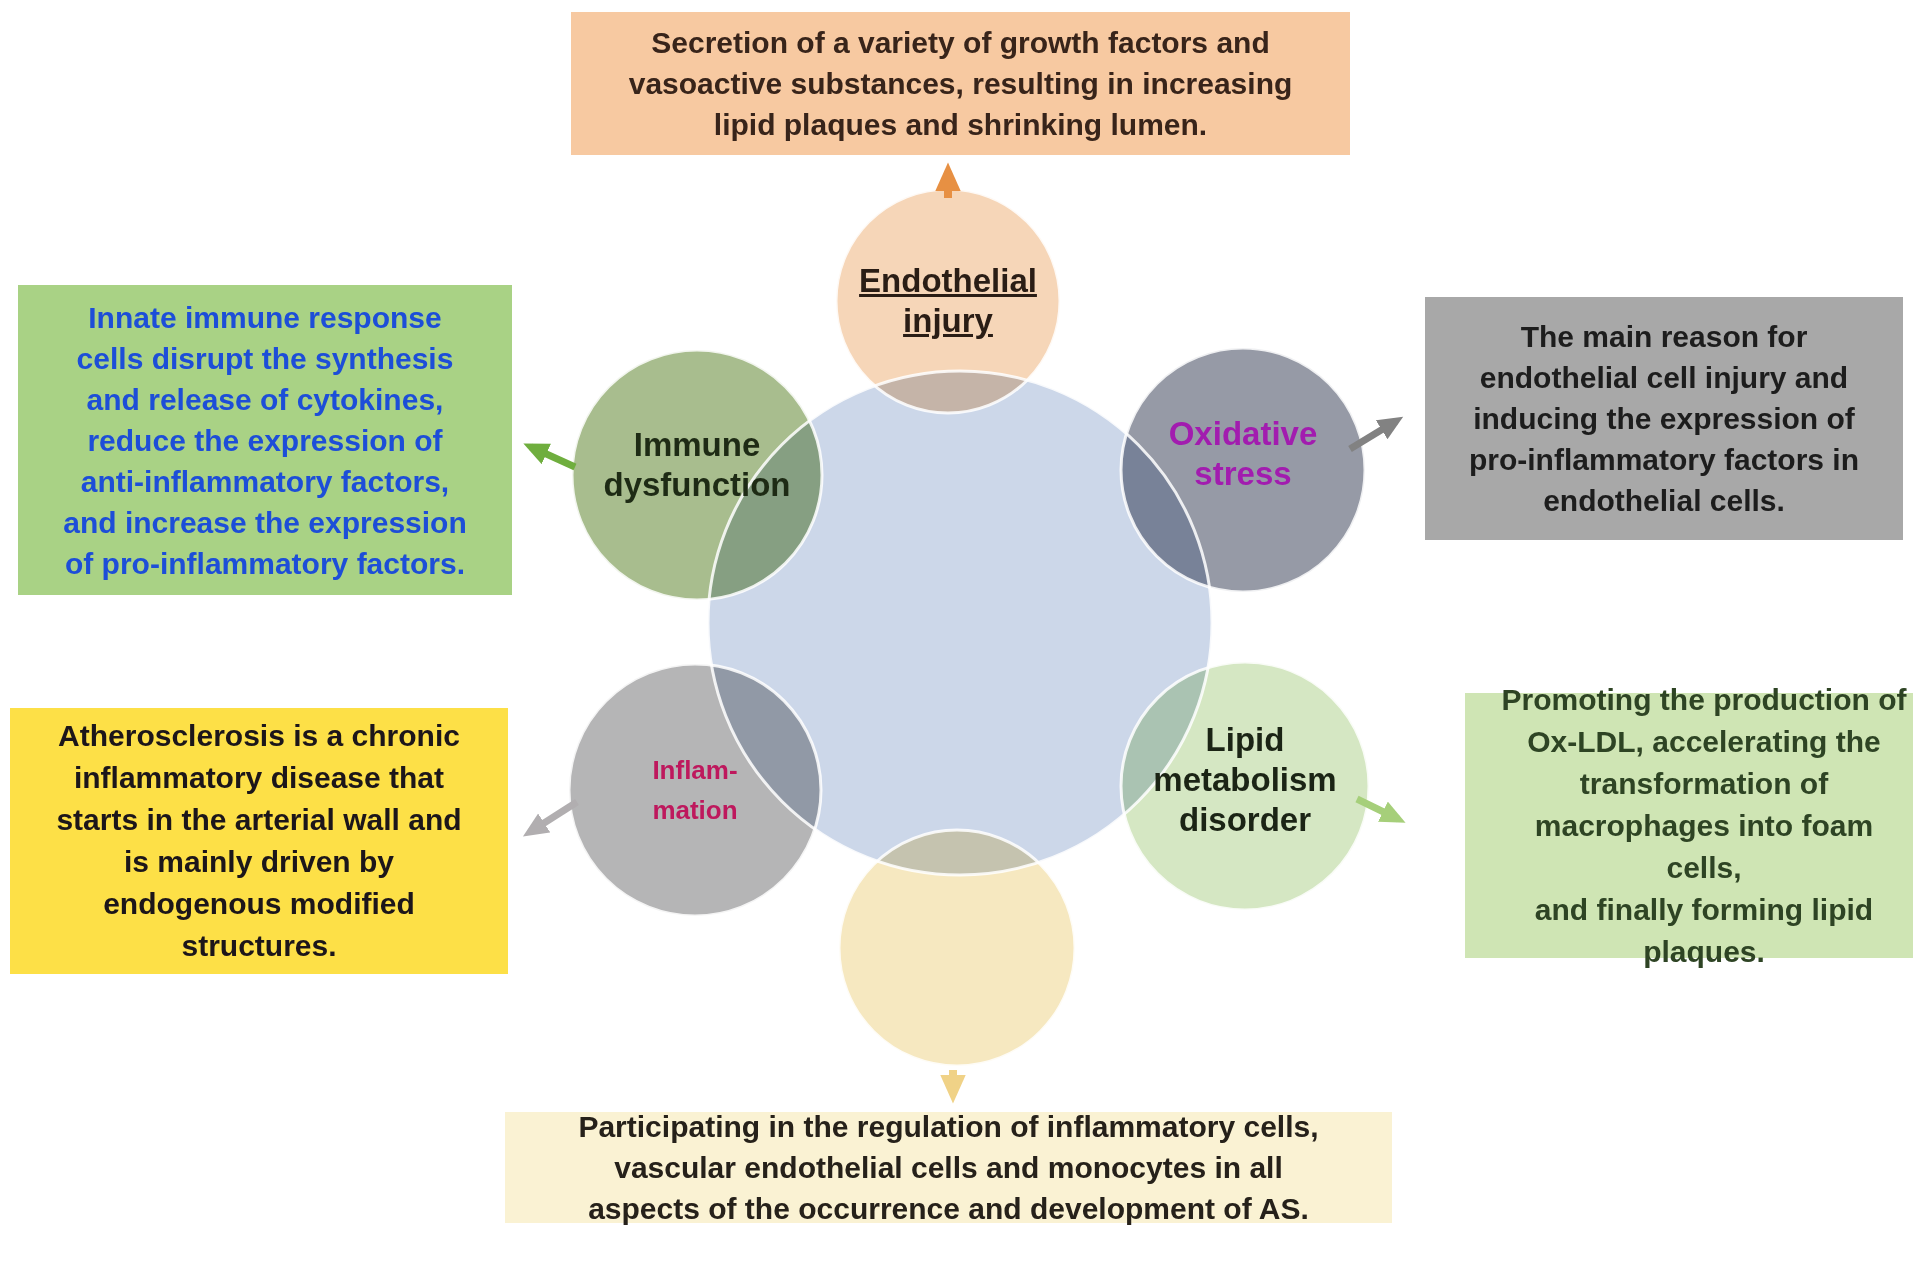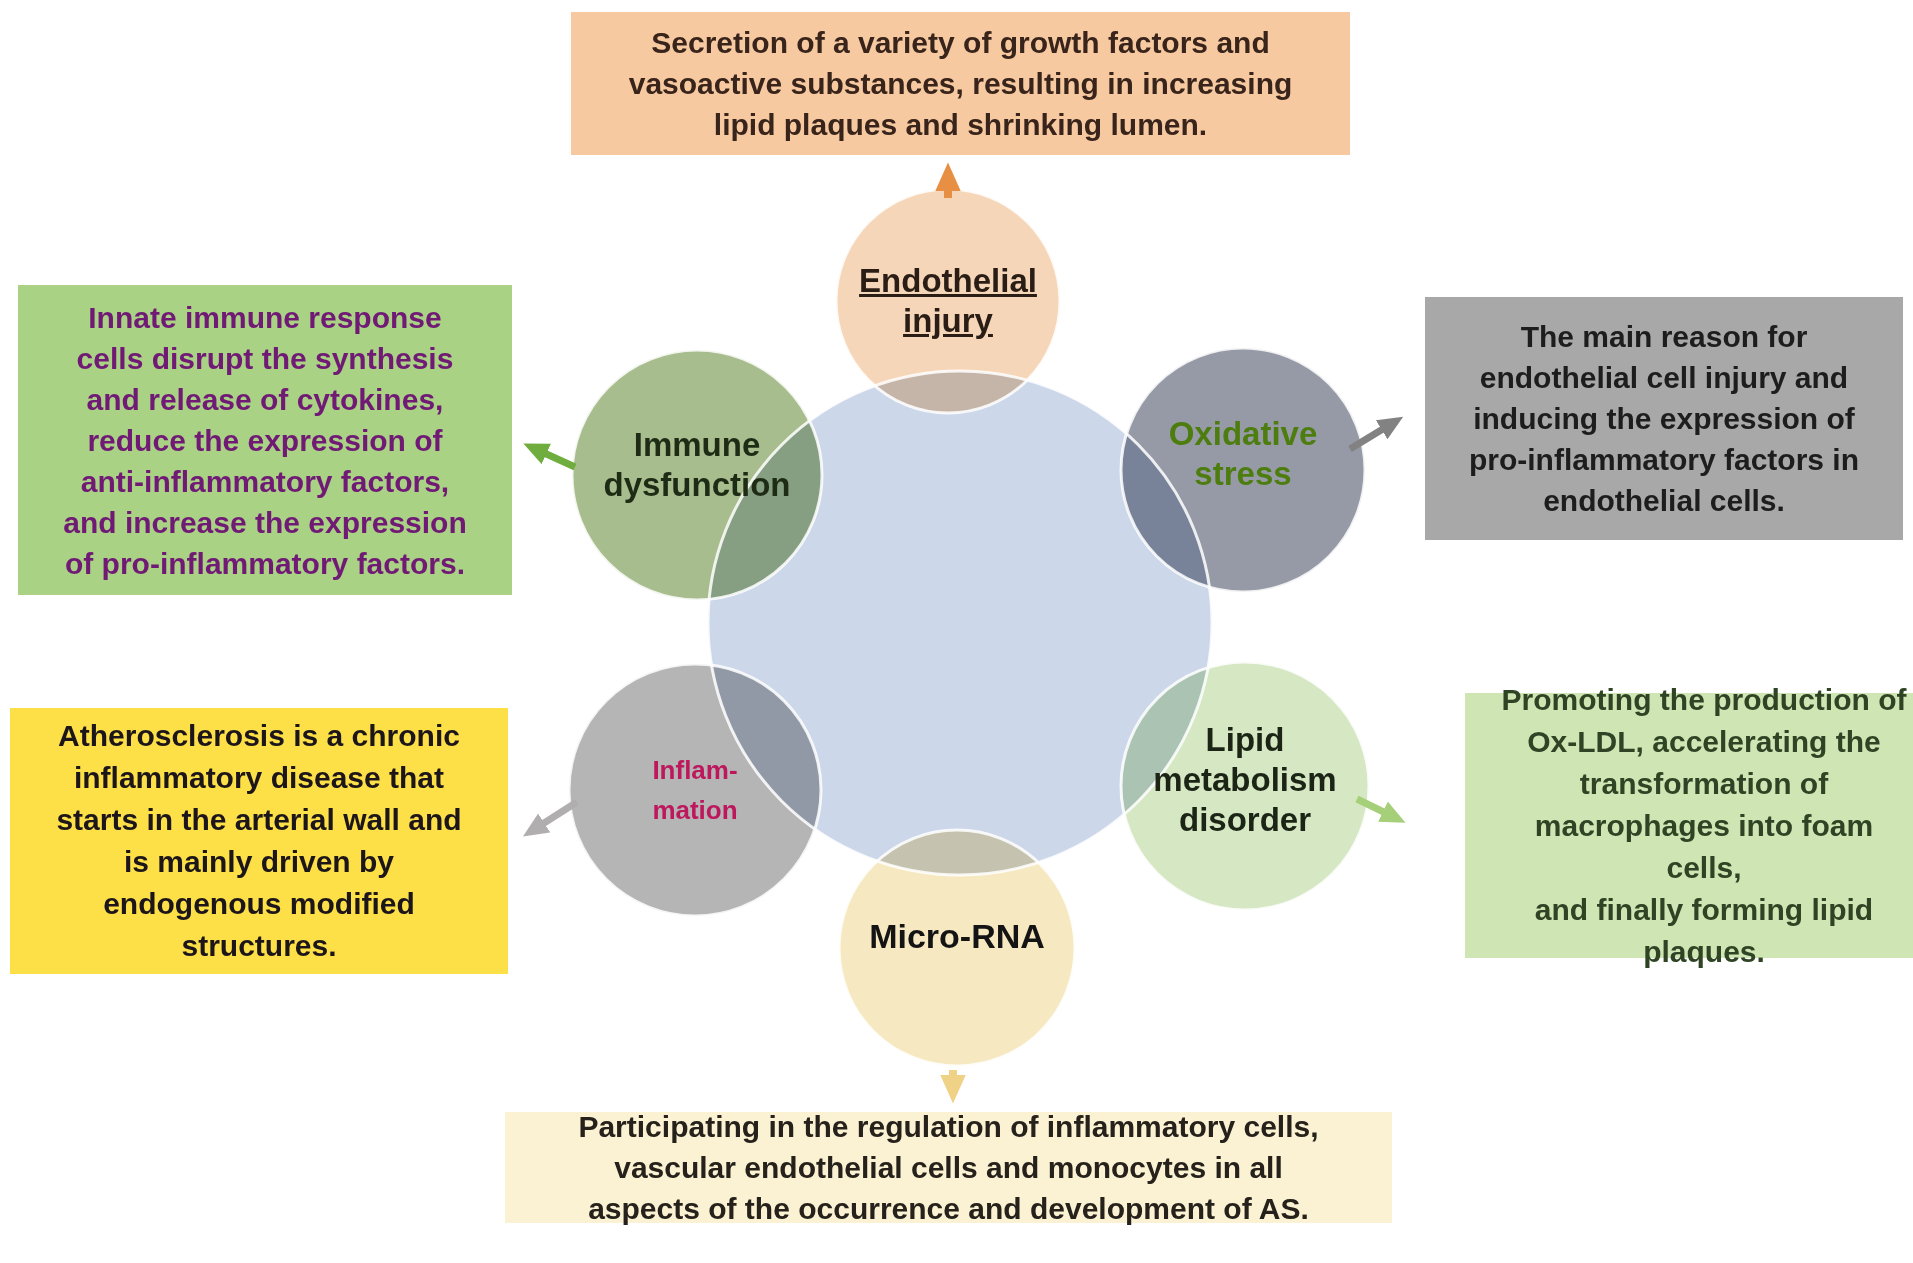--- a/index.html
+++ b/index.html
@@ -5,21 +5,21 @@
   html,body{margin:0;padding:0;background:#ffffff;}
   #stage{
     position:relative;width:1913px;height:1263px;background:#ffffff;overflow:hidden;
     font-family:"Liberation Sans","DejaVu Sans",sans-serif;font-weight:700;
   }
   .box{
     position:absolute;display:flex;align-items:center;justify-content:center;
     text-align:center;white-space:pre-line;box-sizing:border-box;padding:8px 32px;
   }
   .box-endothelial{left:571px;top:12px;width:779px;height:143px;background:#f7c9a1;color:#38241a;font-size:30px;line-height:41px;}
-  .box-immune{left:18px;top:285px;width:494px;height:310px;background:#a9d285;color:#701a75;font-size:30px;line-height:41px;}
+  .box-immune{left:18px;top:285px;width:494px;height:310px;background:#a9d285;color:#1d4ed8;font-size:30px;line-height:41px;}
   .box-oxidative{left:1425px;top:297px;width:478px;height:243px;background:#a8a8a8;color:#1d1d1d;font-size:30px;line-height:41px;}
   .box-inflammation{left:10px;top:708px;width:498px;height:266px;background:#fde047;color:#1c161a;font-size:30px;line-height:42px;}
   .box-lipid{left:1417px;top:693px;width:478px;height:265px;background:#cfe5b4;color:#2e4424;font-size:30px;line-height:42px;margin-left:48px;}
   .box-microrna{left:505px;top:1112px;width:887px;height:111px;background:#faf2d3;color:#26211a;font-size:30px;line-height:41px;text-align:center;}
 
   .circle{position:absolute;border-radius:50%;mix-blend-mode:multiply;}
   .c-central{left:708px;top:371px;width:504px;height:504px;background:#ccd7e9;}
   .c-endothelial{left:836px;top:189px;width:224px;height:224px;background:#f6d6b8;}
   .c-immune{left:572px;top:350px;width:250px;height:250px;background:#a8bd8e;}
   .c-oxidative{left:1121px;top:348px;width:244px;height:244px;background:#969aa6;}
@@ -28,21 +28,21 @@
   .c-microrna{left:839px;top:830px;width:236px;height:236px;background:#f6e8c0;}
 
   .clabel{
     position:absolute;display:flex;align-items:center;justify-content:center;
     text-align:center;white-space:pre-line;z-index:5;
   }
   .l-central{left:708px;top:371px;width:504px;height:504px;flex-direction:column;
              color:#14161c;font-size:45px;line-height:45px;gap:33px;padding-top:10px;box-sizing:border-box;}
   .l-endothelial{left:836px;top:189px;width:224px;height:224px;color:#2a1d15;font-size:33px;line-height:40px;text-decoration:underline;}
   .l-immune{left:572px;top:340px;width:250px;height:250px;color:#1e2b15;font-size:33px;line-height:40px;}
-  .l-oxidative{left:1121px;top:332px;width:244px;height:244px;color:#4d7c0f;font-size:33px;line-height:40px;}
+  .l-oxidative{left:1121px;top:332px;width:244px;height:244px;color:#a21caf;font-size:33px;line-height:40px;}
   .l-inflammation{left:569px;top:664px;width:252px;height:252px;color:#be185d;font-size:26px;line-height:40px;}
   .l-lipid{left:1121px;top:656px;width:248px;height:248px;color:#1b2415;font-size:33px;line-height:40px;text-align:center;}
   .l-microrna{left:839px;top:818px;width:236px;height:236px;color:#141414;font-size:34px;}
 
   svg.overlay{position:absolute;left:0;top:0;z-index:4;}
   svg.rims{z-index:3;}
 </style>
 </head>
 <body>
 
@@ -126,19 +126,18 @@
     <line x1="575" y1="467" x2="531" y2="447" stroke="#6fae3e" stroke-width="7" marker-end="url(#m-green)"></line>
   </svg>
 
   <div class="clabel l-endothelial">Endothelial
 injury</div>
   <div class="clabel l-oxidative">Oxidative
 stress</div>
   <div class="clabel l-lipid">Lipid
 metabolism
 disorder</div>
-  <div class="clabel l-microrna">Micro-RNA</div>
   <div class="clabel l-inflammation">Inflam-
 mation</div>
   <div class="clabel l-immune">Immune
 dysfunction</div>
 
 </div>
 
 </body></html>

